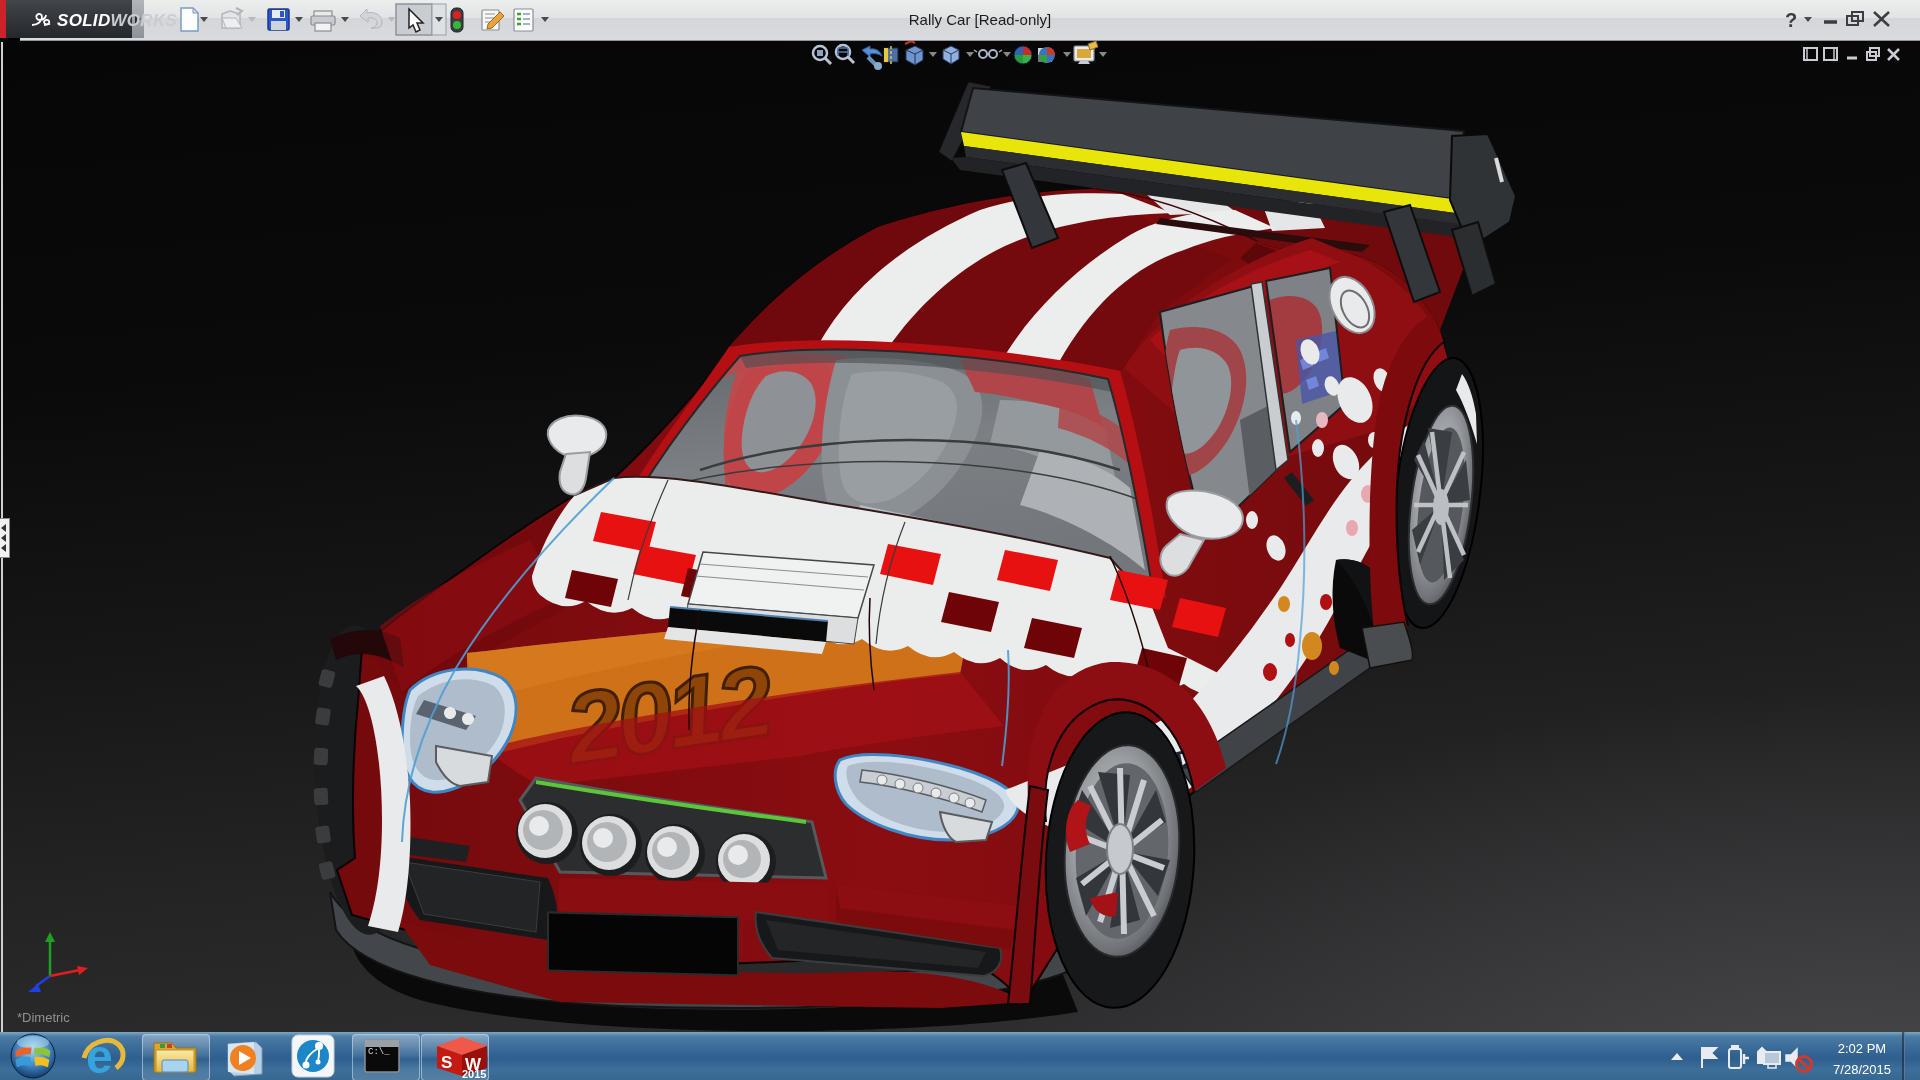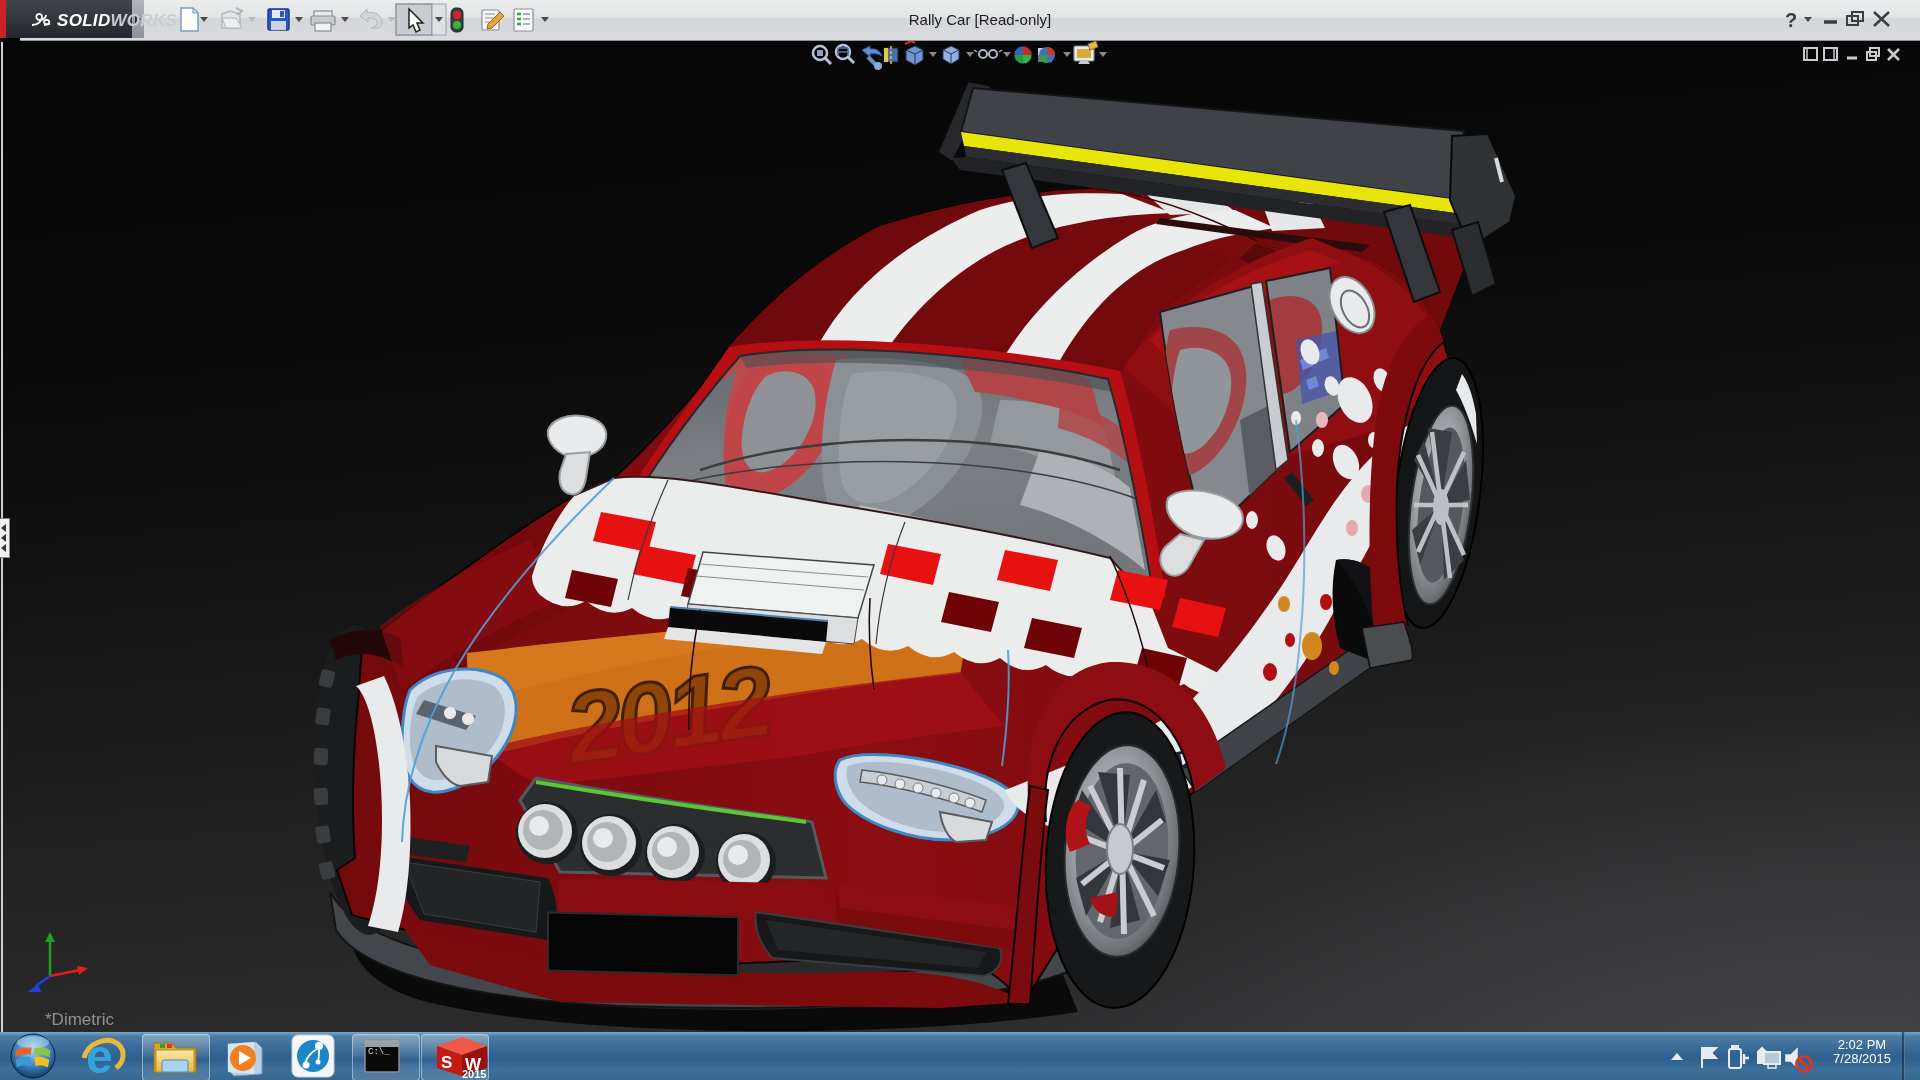--- a/index.html
+++ b/index.html
@@ -22,23 +22,23 @@
   #swred{position:absolute;top:0;left:0;width:6px;height:38px;background:#cc2229;}
   #swtext{position:absolute;top:11px;left:30px;color:#fff;font-size:17px;font-weight:bold;font-style:italic;letter-spacing:0.3px;}
   #swtext span{color:#c9cdd2;font-weight:bold;}
   #swtab{position:absolute;top:0;left:132px;width:12px;height:38px;background:linear-gradient(#b2b6bb,#8e9298);}
   #title{position:absolute;top:11px;left:0;width:100%;text-align:center;font-size:15px;color:#1c1c1c;}
   
   #taskbar{position:absolute;top:1032px;left:0;width:1920px;height:48px;
     background:linear-gradient(#79a7c6 0%,#4a7aa3 10%,#336493 45%,#2e5f8d 55%,#3d6f9b 78%,#35678f 100%);}
   .tbtn{position:absolute;top:1034px;width:66px;height:45px;border:1px solid rgba(205,228,242,0.55);border-radius:4px;
     background:linear-gradient(rgba(255,255,255,0.32),rgba(255,255,255,0.10) 45%,rgba(60,110,150,0.12) 55%,rgba(255,255,255,0.16));}
-  #traytext{position:absolute;top:1038px;left:1822px;width:80px;color:#fff;font-size:13px;text-align:center;line-height:14px;}
+  #traytext{position:absolute;top:1038px;left:1822px;width:80px;color:#fff;font-size:13px;text-align:center;line-height:21px;}
   #showdesk{position:absolute;top:1032px;left:1902px;width:2px;height:48px;background:rgba(20,40,60,0.6);border-right:1px solid rgba(200,220,240,0.35);}
-  #dimetric{position:absolute;top:1010px;left:17px;color:#8e9290;font-size:17px;margin-left:28px;}
+  #dimetric{position:absolute;top:1010px;left:17px;color:#8e9290;font-size:13px;}
 </style>
 </head>
 <body>
 <div id="stage">
   <div id="viewport"></div>
   <div id="vpgrad2"></div>
 
   <svg id="car" viewBox="0 0 1920 1080" style="position:absolute;top:0;left:0;width:1920px;height:1080px" xmlns="http://www.w3.org/2000/svg">
     <defs>
       <linearGradient id="bodyg" x1="0" y1="0" x2="1" y2="0">

